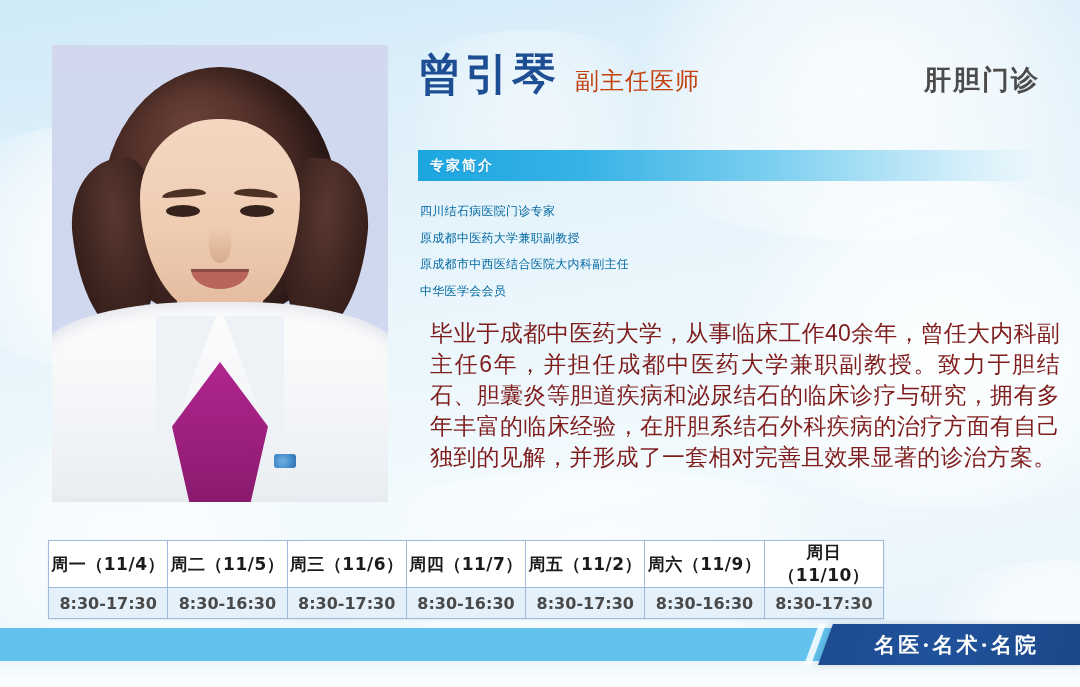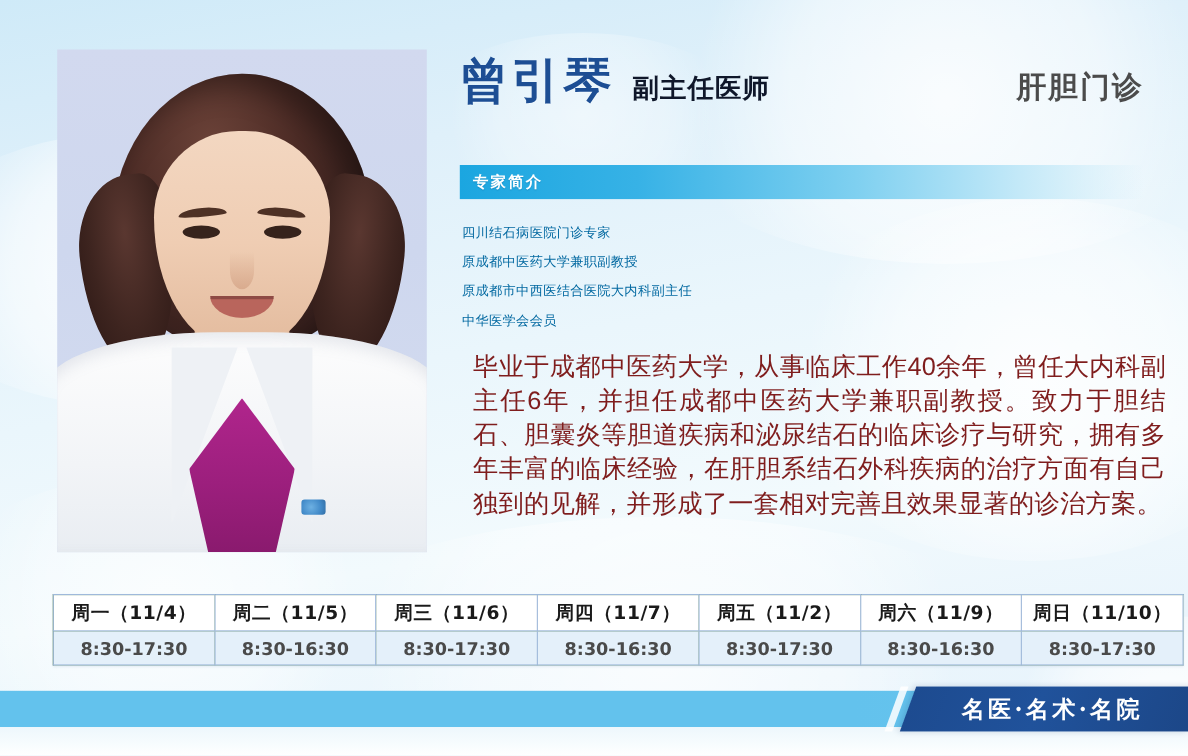--- a/index.html
+++ b/index.html
@@ -132,22 +132,22 @@
     display: flex; align-items: baseline; width: 640px;
   }
   .doctor-name {
     font-size: 44px; font-weight: 700; letter-spacing: 3px;
     color: #1d4e94;
     font-family: "DejaVu Sans", "Liberation Sans", sans-serif;
     line-height: 1;
     text-shadow: 0 1px 0 rgba(255,255,255,.35);
   }
   .doctor-rank {
-    font-size: 24px; font-weight: 700; letter-spacing: 1px;
-    color: #0f172a; margin-left: 16px;
+    font-size: 24px; font-weight: 400; letter-spacing: 1px;
+    color: #c2410c; margin-left: 16px;
   }
   .doctor-dept {
     font-size: 27px; font-weight: 700; letter-spacing: 2px;
     color: #4b4b4b; margin-left: auto; padding-right: 18px;
   }
 
   .section-bar {
     position: absolute; left: 0; top: 150px;
     width: 622px; height: 31px;
     background: linear-gradient(90deg, #1ba6e0 0%, #37b2e6 26%, #7fd0f0 58%, #c4e9f8 82%, rgba(222,243,252,0) 100%);
@@ -173,21 +173,21 @@
     color: #7f1d1d;
     font-size: 23px;
     line-height: 31px;
     letter-spacing: .2px;
     text-align: justify;
   }
 
   
   .schedule {
     position: absolute; left: 48px; top: 540px;
-    width: 1028px;
+    width: 836px;
     border-collapse: collapse;
     table-layout: fixed;
     background: #4d7c0f;
     box-shadow: 0 1px 2px rgba(80,120,160,.12);
   }
   .schedule th, .schedule td {
     border: 1px solid #9fb9db;
     text-align: center;
     font-family: "DejaVu Sans", "Liberation Sans", sans-serif;
   }

